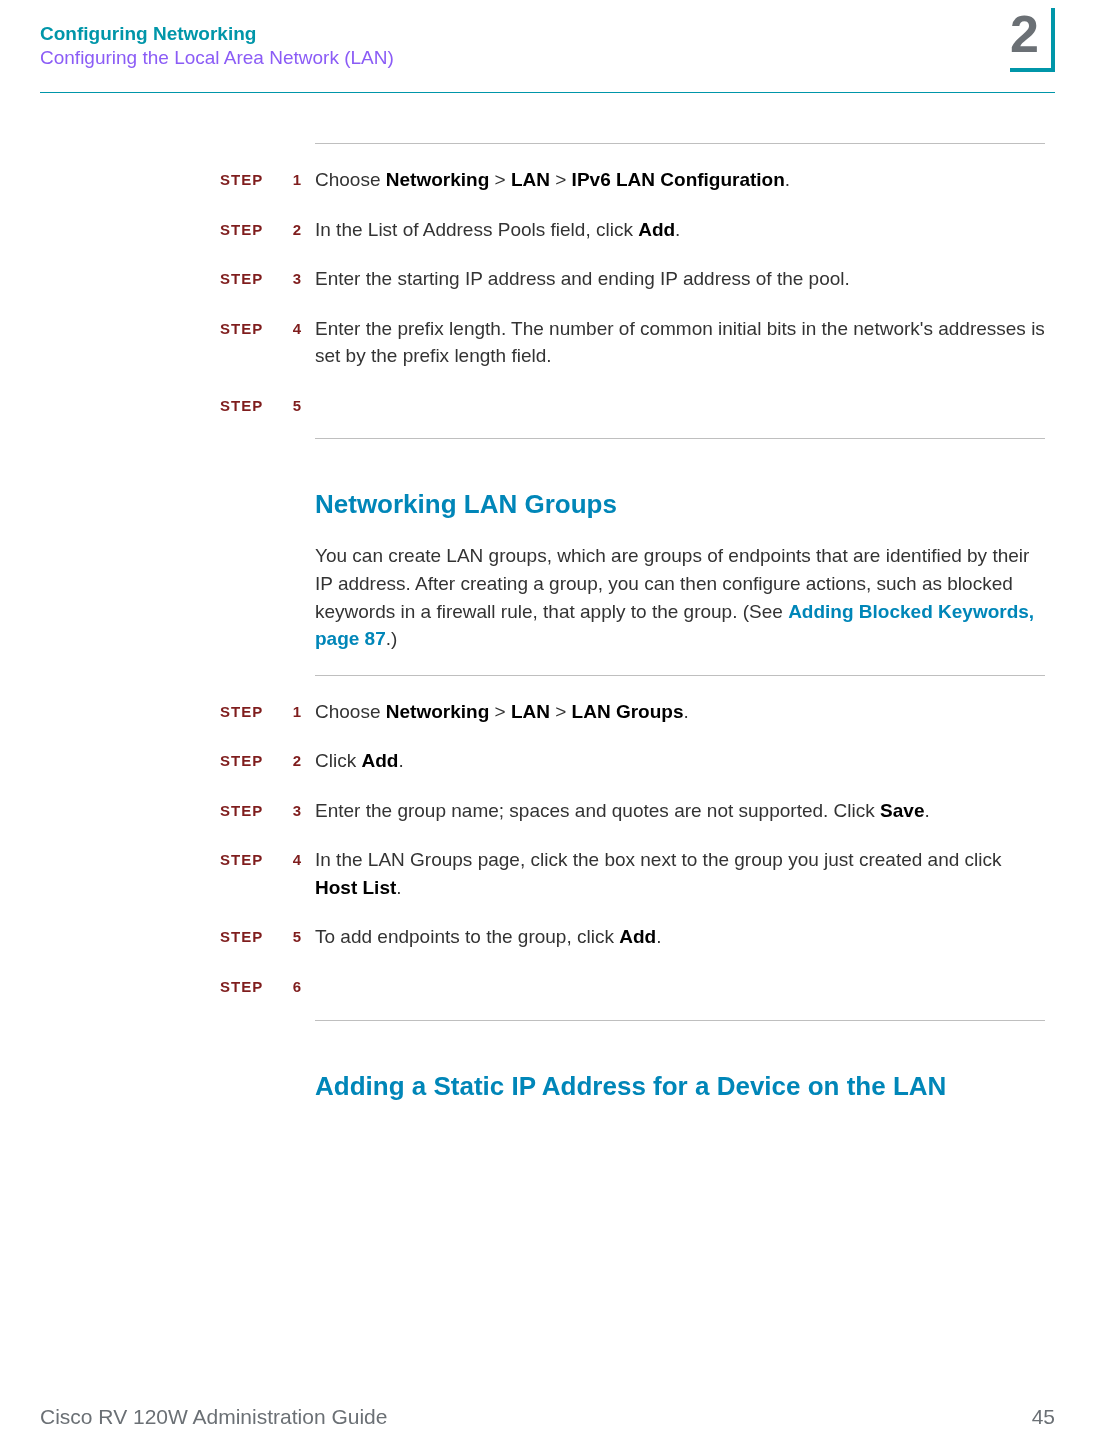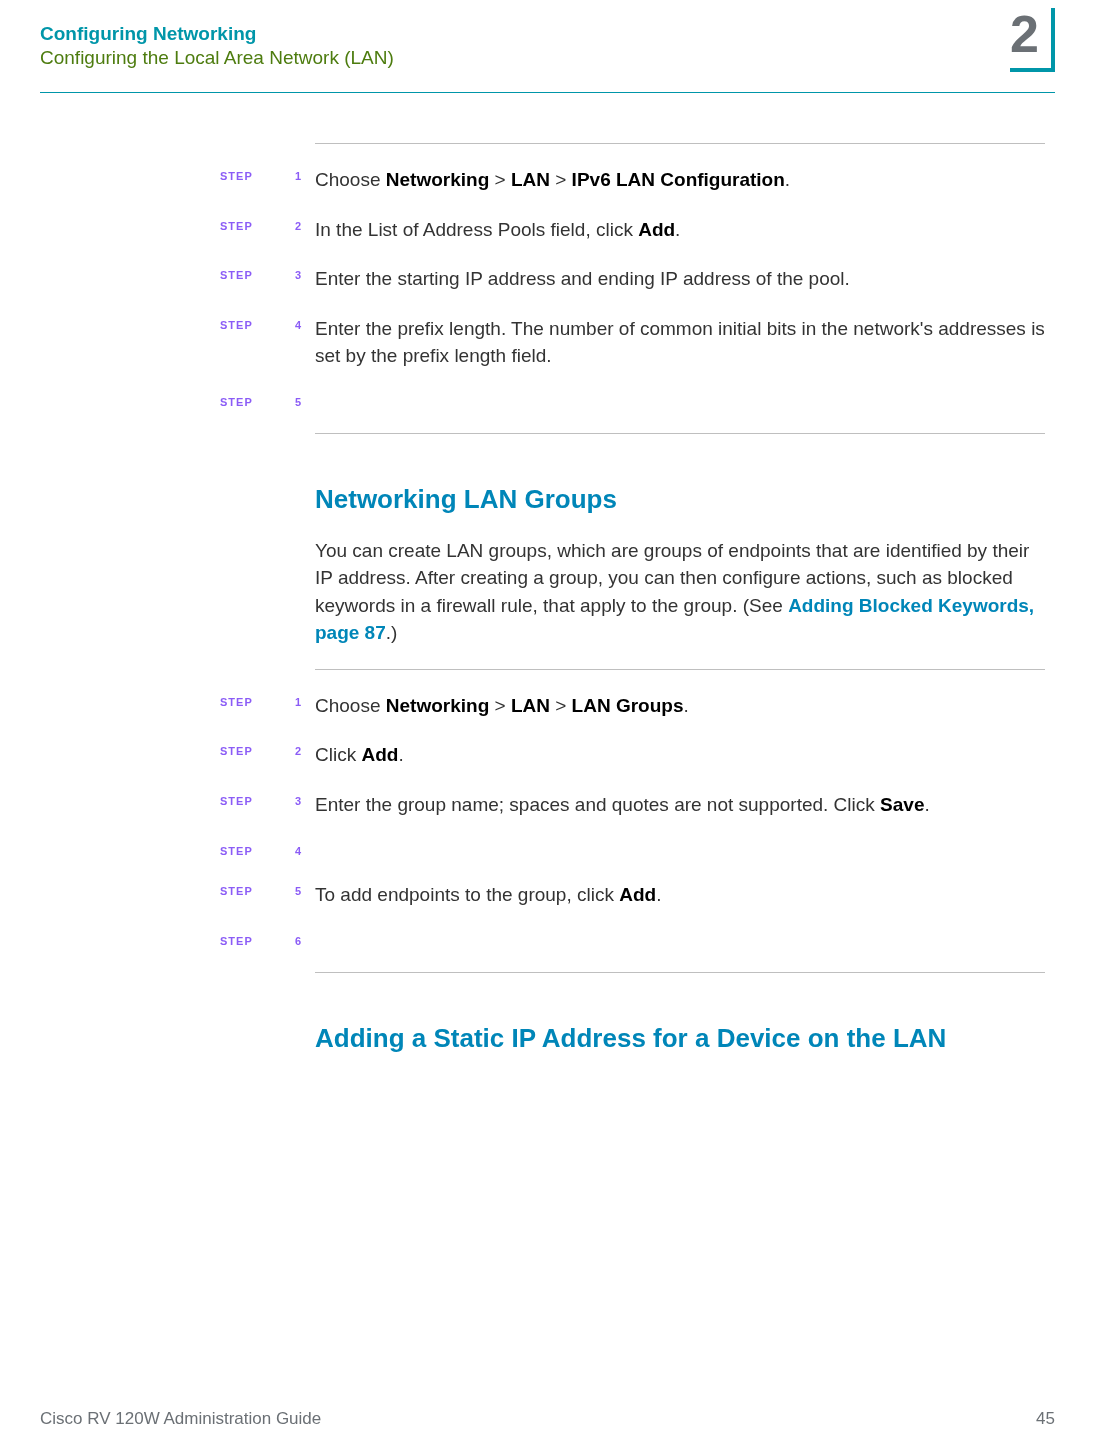--- a/index.html
+++ b/index.html
@@ -27,21 +27,21 @@
   .header-left {
     flex: 1;
   }
   .chapter-title {
     color: #0096a9;
     font-weight: bold;
     font-size: 19px;
     margin: 0;
   }
   .section-title {
-    color: #4d7c0f;
+    color: #8b5cf6;
     font-weight: normal;
     font-size: 19px;
     margin: 2px 0 0 0;
   }
   .chapter-num-box {
     border-right: 4px solid #0096a9;
     border-bottom: 4px solid #0096a9;
     padding: 0 12px 8px 0;
     margin-top: -12px;
   }
@@ -62,23 +62,23 @@
   }
   .step-row {
     display: flex;
     margin-bottom: 22px;
     font-size: 19px;
     line-height: 1.45;
   }
   .step-label {
     width: 95px;
     flex-shrink: 0;
-    color: #8b5cf6;
-    font-weight: bold;
-    font-size: 11px;
+    color: #7f1d1d;
+    font-weight: bold;
+    font-size: 15px;
     letter-spacing: 1px;
     padding-top: 3px;
     text-align: left;
   }
   .step-label .stepnum {
     float: right;
     margin-right: 14px;
     letter-spacing: 0;
   }
   .step-text {
@@ -119,21 +119,21 @@
     margin: 0 0 22px 95px;
   }
   .footer {
     position: absolute;
     bottom: 24px;
     left: 40px;
     right: 40px;
     display: flex;
     justify-content: space-between;
     color: #6b7075;
-    font-size: 17px;
+    font-size: 21px;
   }
 </style>
 </head>
 <body>
 
 <div class="page">
 
   <div class="header-row">
     <div class="header-left">
       <div class="chapter-title">Configuring Networking</div>
@@ -189,20 +189,21 @@
         <div class="step-row">
           <div class="step-label"><span>STEP</span><span class="stepnum">2</span></div>
           <div class="step-text">Click <b>Add</b>.</div>
         </div>
         <div class="step-row">
           <div class="step-label"><span>STEP</span><span class="stepnum">3</span></div>
           <div class="step-text">Enter the group name; spaces and quotes are not supported. Click <b>Save</b>.</div>
         </div>
         <div class="step-row">
           <div class="step-label"><span>STEP</span><span class="stepnum">4</span></div>
+          <div class="step-text">In the LAN Groups page, click the box next to the group you just created and click <b>Host List</b>.</div>
         </div>
         <div class="step-row">
           <div class="step-label"><span>STEP</span><span class="stepnum">5</span></div>
           <div class="step-text">To add endpoints to the group, click <b>Add</b>.</div>
         </div>
         <div class="step-row">
           <div class="step-label"><span>STEP</span><span class="stepnum">6</span></div>
         </div>
       </div>
 

